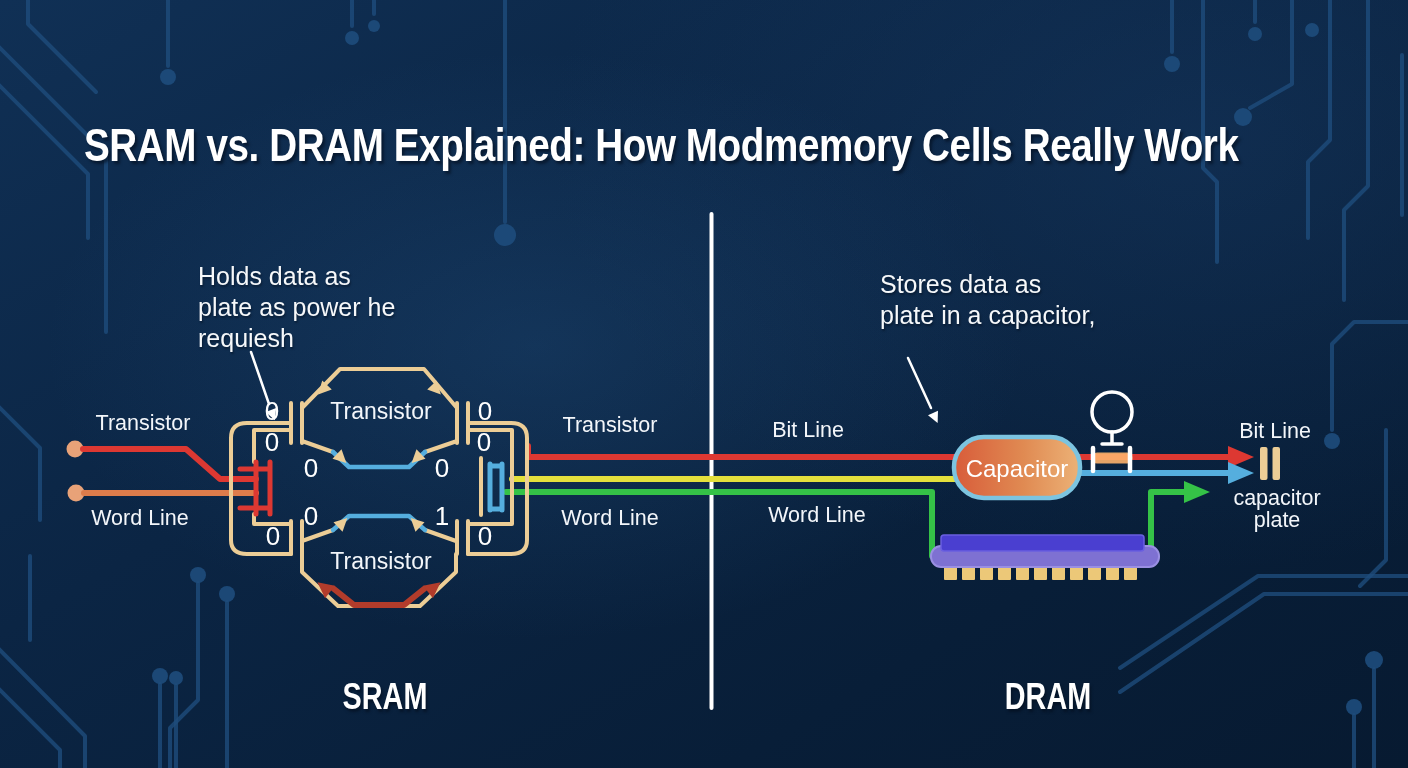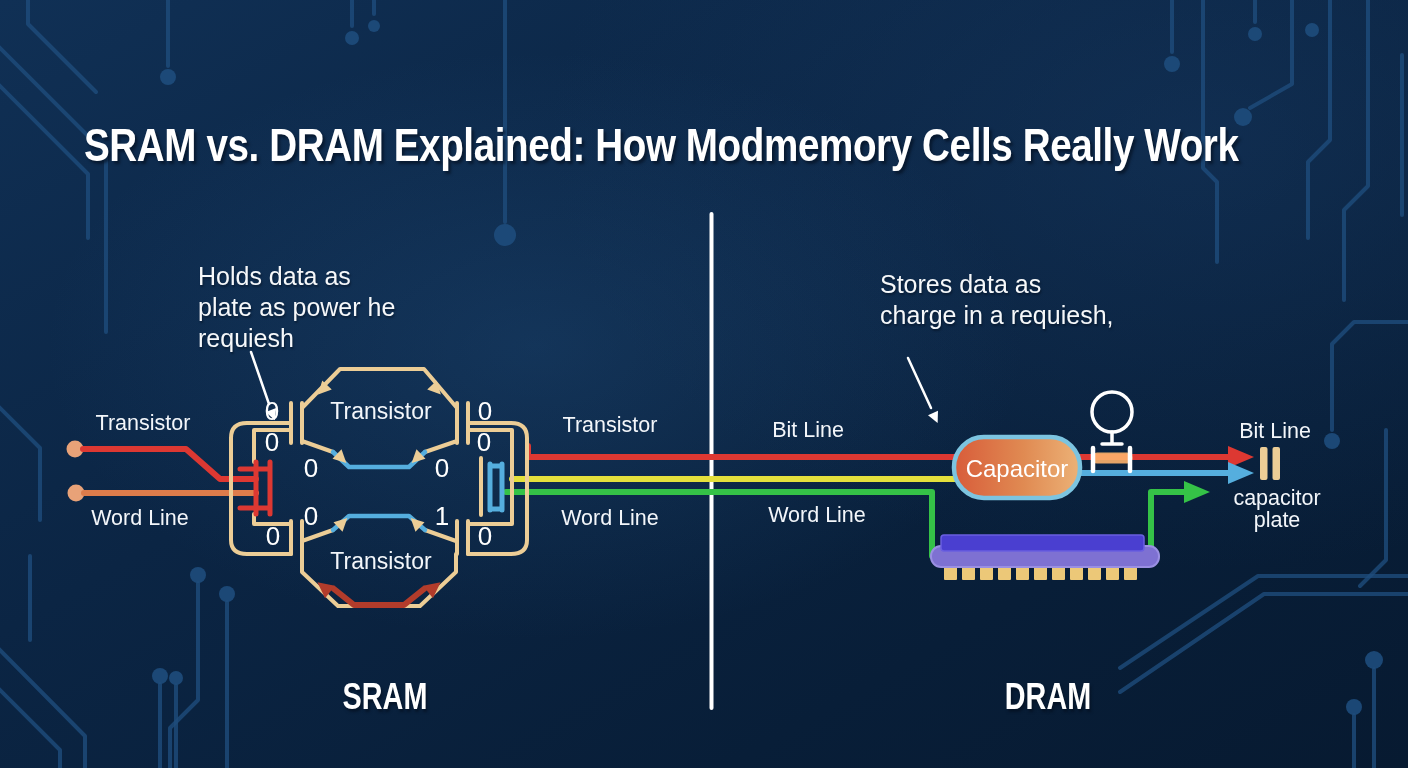--- a/index.html
+++ b/index.html
@@ -243,19 +243,19 @@
   <h1 class="title">SRAM vs. DRAM Explained: How Modmemory Cells Really Work</h1>
 
   <div class="annotation ann-left">
     <div>Holds data as</div>
     <div>plate as power he</div>
     <div>requiesh</div>
   </div>
 
   <div class="annotation ann-right">
     <div>Stores data as</div>
-    <div>charge in a requiesh,</div>
+    <div>plate in a capacitor,</div>
   </div>
 
   <div class="heading h-sram">SRAM</div>
   <div class="heading h-dram">DRAM</div>
 
 </div>
 
 </body></html>

